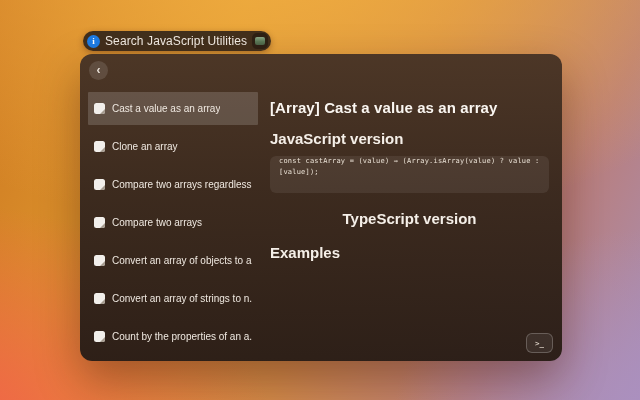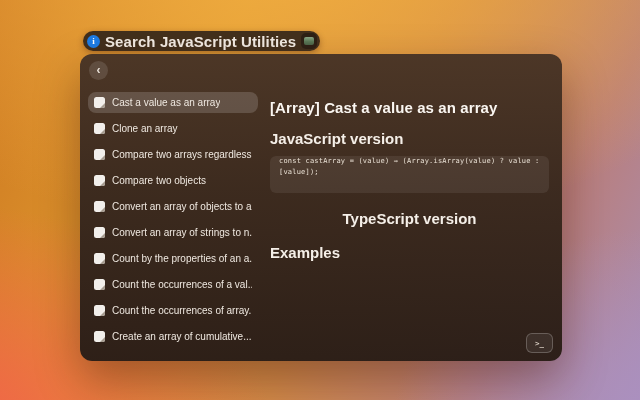--- a/index.html
+++ b/index.html
@@ -16,21 +16,21 @@
   }
 
   
   .pill{
     position:absolute; left:83px; top:31px; height:20px;
     display:flex; align-items:center; gap:5px;
     background:rgba(52,38,26,0.92); border-radius:10px;
     padding:0 3px 0 4px;
     box-shadow:0 2px 6px rgba(60,20,10,0.35);
   }
-  .pill-label{ color:#f3ece4; font-size:15px; font-weight:bold; letter-spacing:.1px; }
+  .pill-label{ color:#f3ece4; font-size:12px; font-weight:normal; letter-spacing:.1px; }
   .pill-blue-icon{
     width:13px; height:13px; border-radius:50%; background:#1d7ce5;
     display:flex; align-items:center; justify-content:center;
     color:#fff; font-size:9px; font-weight:bold; font-family:"Liberation Serif", serif;
   }
   .pill-green-wrap{
     width:16px; height:16px; border-radius:5px; background:rgba(30,22,15,0.55);
     display:flex; align-items:center; justify-content:center;
   }
   .pill-green-icon{
@@ -52,21 +52,21 @@
     display:flex; align-items:center; justify-content:center;
     color:#e9e1d8; font-size:12px; font-weight:bold; cursor:default; line-height:1;
     padding-bottom:1px;
   }
 
   
   .sidebar{
     position:absolute; left:8px; top:38px; width:170px; bottom:0; overflow:hidden;
   }
   .side-item{
-    height:21px; margin-bottom:5px; border-radius:8px;
+    height:33px; margin-bottom:5px; border-radius:1px;
     display:flex; align-items:center; gap:7px; padding:4px 6px;
   }
   .side-item.selected{ background:rgba(255,255,255,0.16); }
   .side-item .label{
     color:#efe8e0; font-size:10px; white-space:nowrap; overflow:hidden;
   }
   .doc-icon{
     position:relative; width:11px; height:11px; flex:0 0 auto;
     background:#f2efeb; border-radius:2.5px; overflow:hidden;
   }
@@ -134,21 +134,21 @@
       <div class="side-item">
         <span class="doc-icon"></span>
         <span class="label">Clone an array</span>
       </div>
       <div class="side-item">
         <span class="doc-icon"></span>
         <span class="label">Compare two arrays regardless...</span>
       </div>
       <div class="side-item">
         <span class="doc-icon"></span>
-        <span class="label">Compare two objects</span>
+        <span class="label">Compare two arrays</span>
       </div>
       <div class="side-item">
         <span class="doc-icon"></span>
         <span class="label">Convert an array of objects to a...</span>
       </div>
       <div class="side-item">
         <span class="doc-icon"></span>
         <span class="label">Convert an array of strings to n...</span>
       </div>
       <div class="side-item">

